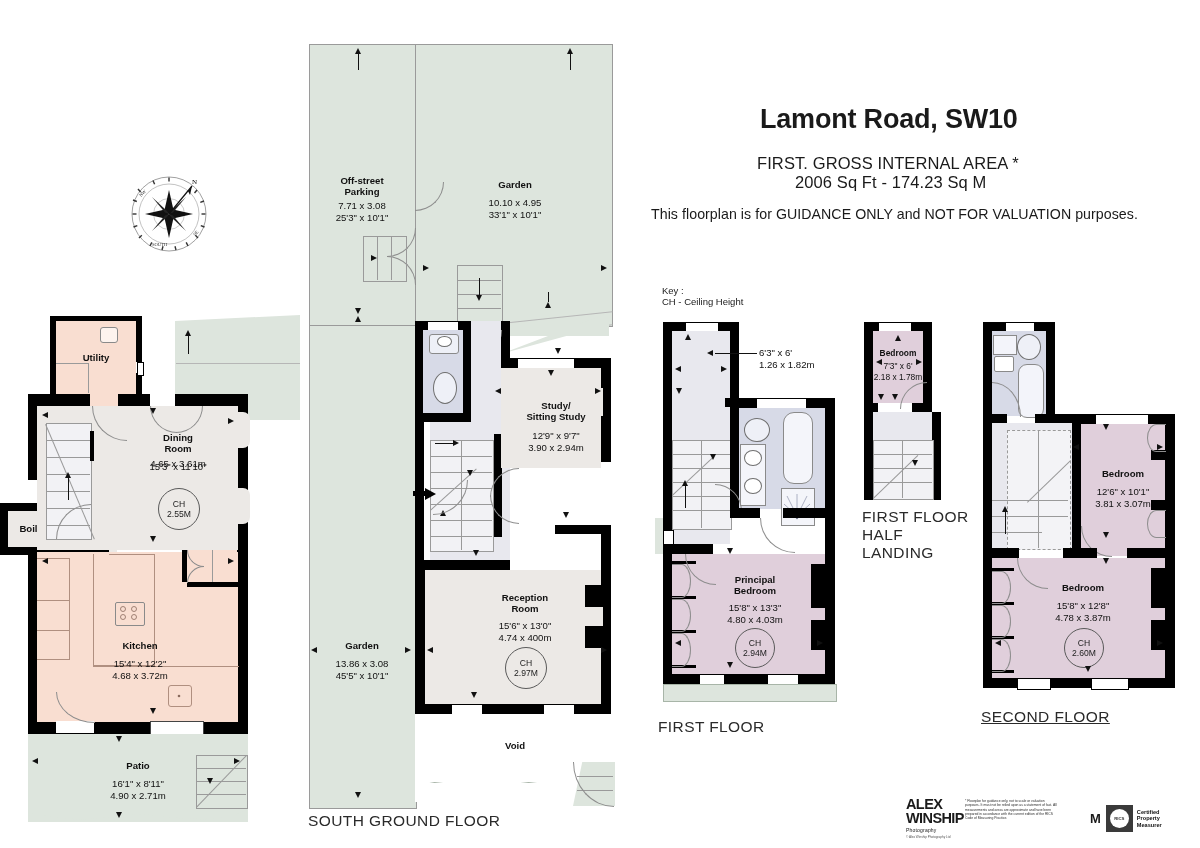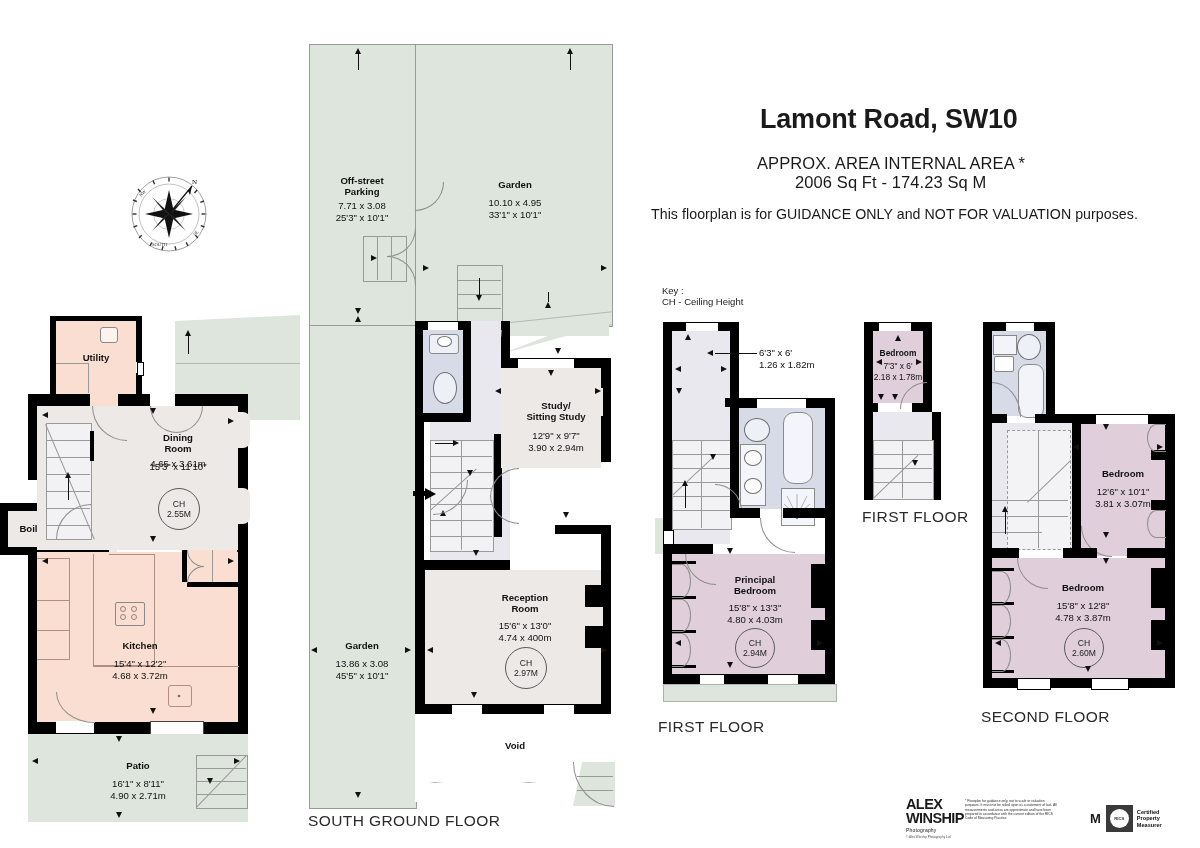--- a/index.html
+++ b/index.html
@@ -77,21 +77,21 @@
   #rics-badge{background:#3a3a3a;color:#fff;display:flex;align-items:center;height:27px;}
   #rics-badge .seal{width:19px;height:19px;border-radius:50%;background:#fff;color:#333;
       display:flex;align-items:center;justify-content:center;font-size:4.3px;font-weight:bold;margin:0 4px;}
   #rics-badge .txt{background:#fff;color:#111;font-size:5.6px;font-weight:bold;line-height:6.6px;
       padding:3px 4px;height:21px;display:flex;flex-direction:column;justify-content:center;}
 </style>
 </head>
 <body>
 
 <div class="abs" id="title">Lamont Road, SW10</div>
-<div class="abs" id="area1">APPROX. AREA INTERNAL  AREA *</div>
+<div class="abs" id="area1">FIRST. GROSS INTERNAL  AREA *</div>
 <div class="abs" id="area2">2006 Sq Ft  -  174.23 Sq M</div>
 <div class="abs" id="guidance">This floorplan is for GUIDANCE ONLY and NOT FOR VALUATION purposes.</div>
 <div class="abs" id="key1">Key :</div>
 <div class="abs" id="key2">CH - Ceiling Height</div>
 
 <div class="abs" style="left:126px;top:170px;width:86px;height:86px;">
   <svg width="86" height="86" viewBox="0 0 86 86">
     <circle cx="43" cy="44" r="37" fill="none" stroke="#777" stroke-width="0.7"></circle>
     <circle cx="43" cy="44" r="30" fill="none" stroke="#999" stroke-width="0.6"></circle>
     <circle cx="43" cy="44" r="15.5" fill="none" stroke="#aaa" stroke-width="0.6"></circle>
@@ -547,20 +547,21 @@
   <div class="abs thin" style="left:11px;top:120px;width:59px;height:58px;background:#f2f2f5;"></div>
   <div class="abs stline" style="left:11px;top:134px;width:59px;"></div>
   <div class="abs stline" style="left:11px;top:148px;width:59px;"></div>
   <div class="abs stline" style="left:11px;top:162px;width:59px;"></div>
   <div class="abs stline-v" style="left:40px;top:120px;height:58px;"></div>
   <div class="abs diag" style="left:11px;top:178px;width:62px;transform:rotate(-44deg);"></div>
   <div class="abs arw arw-d" style="left:50px;top:140px;"></div>
 
   <div class="abs floorcap" style="left:0px;top:188px;">
     <div>FIRST FLOOR</div>
+    <div>HALF LANDING</div>
   </div>
 </div>
 
 <div class="abs" style="left:975px;top:320px;width:200px;height:420px;">
 
   <div class="abs wall" style="left:8px;top:2px;width:22px;height:9px;"></div>
   <div class="abs wall" style="left:58px;top:2px;width:22px;height:9px;"></div>
   <div class="abs fl-white" style="left:30px;top:2px;width:28px;height:9px;border:1px solid #000;"></div>
   <div class="abs wall" style="left:8px;top:2px;width:9px;height:94px;"></div>
   <div class="abs wall" style="left:71px;top:2px;width:9px;height:96px;"></div>
@@ -632,21 +633,21 @@
 
   <div class="abs arw arw-d" style="left:128px;top:104px;"></div>
   <div class="abs arw arw-l" style="left:98px;top:124px;"></div>
   <div class="abs arw arw-r" style="left:182px;top:124px;"></div>
   <div class="abs arw arw-d" style="left:128px;top:212px;"></div>
   <div class="abs arw arw-d" style="left:128px;top:238px;"></div>
   <div class="abs arw arw-l" style="left:20px;top:320px;"></div>
   <div class="abs arw arw-r" style="left:182px;top:320px;"></div>
   <div class="abs arw arw-d" style="left:110px;top:346px;"></div>
 
-  <div class="abs floorcap" style="left:6px;top:388px;">
+  <div class="abs floorcap" style="left:6px;top:388px;text-decoration:underline;">
     <span>SECOND FLOOR</span>
   </div>
 </div>
 
 <div class="abs" id="foot-alex">
   <div class="l1">ALEX</div>
   <div class="l1">WINSHIP</div>
   <div class="l3">Photography</div>
   <div class="l4">© Alex Winship Photography Ltd</div>
 </div>

